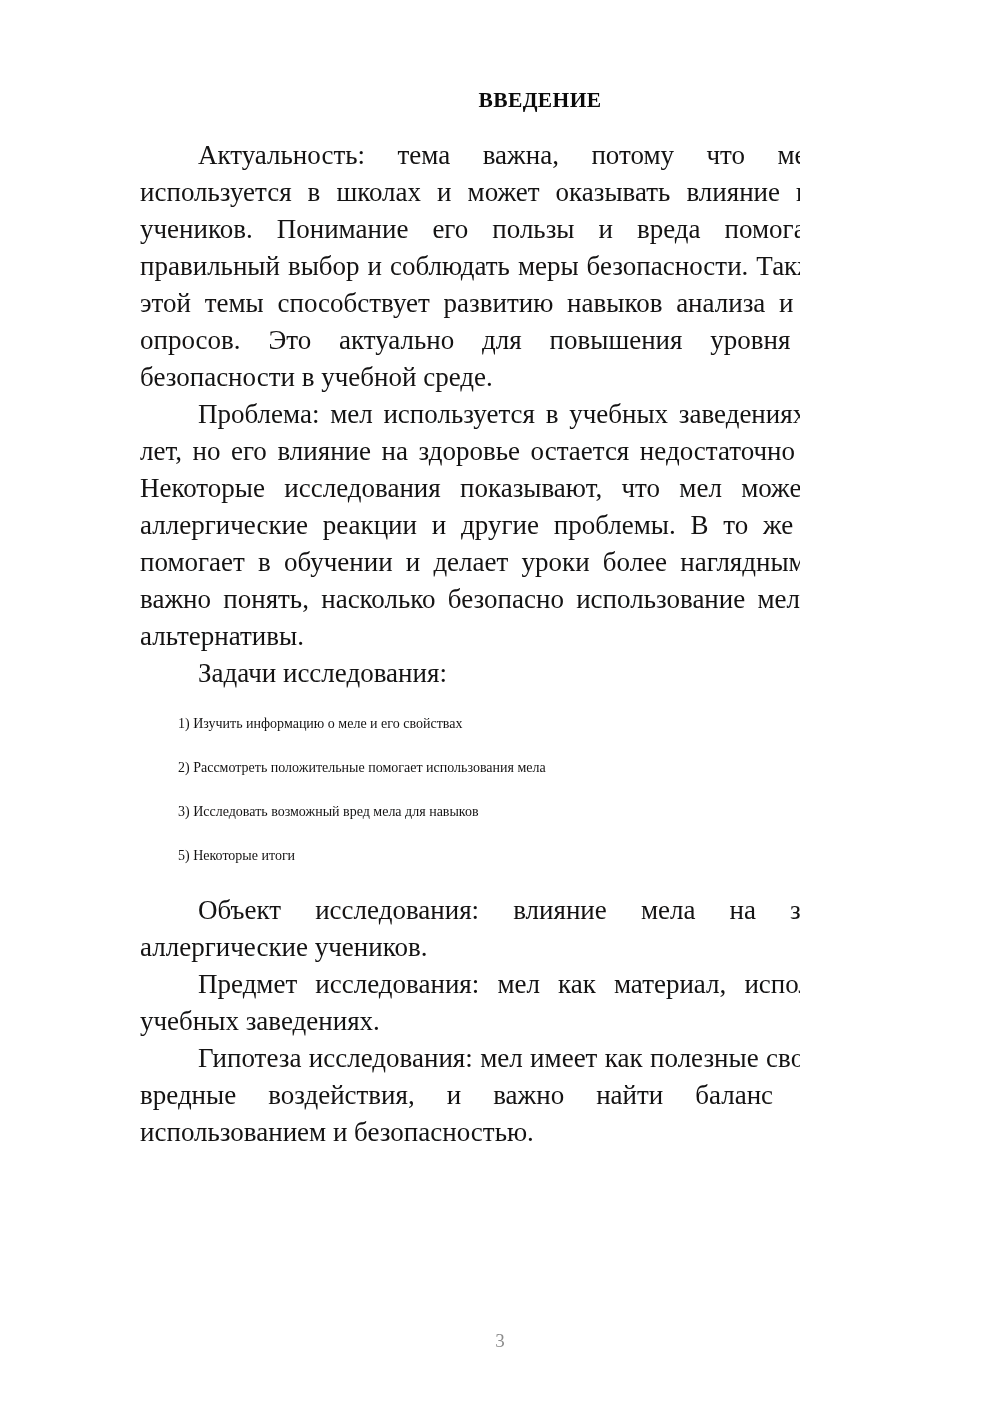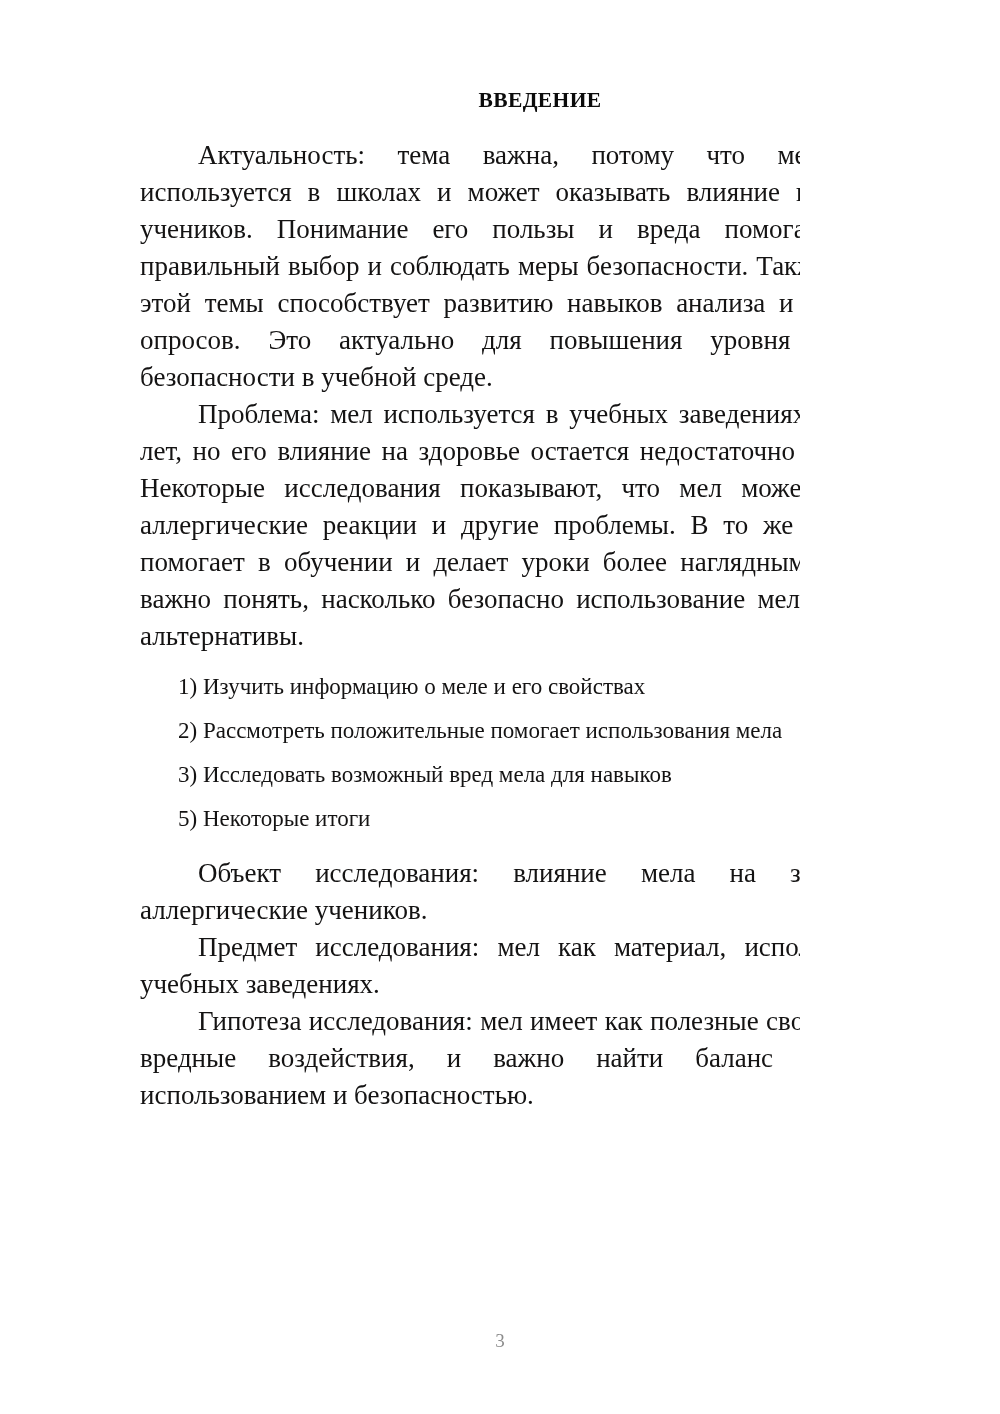--- a/index.html
+++ b/index.html
@@ -61,21 +61,21 @@
 
   
 
   .task-list {
     list-style: none;
     margin: 6px 0 6px 0;
     padding: 0;
   }
 
   .task-item {
-    font-size: 23px;
+    font-size: 14px;
     line-height: 44px;
     text-align: left;
     padding-left: 38px;
     color: #141313;
     white-space: nowrap;
   }
 
   .spacer-sm { height: 4px; }
   .spacer-md { height: 8px; }
 
@@ -97,20 +97,21 @@
 
   <div class="content">
 
     <h1 class="doc-title">ВВЕДЕНИЕ</h1>
 
     <p class="para">Актуальность: тема важна, потому что мел широко используется в школах и может оказывать влияние на здоровье учеников. Понимание его пользы и вреда помогает сделать правильный выбор и соблюдать меры безопасности. Также изучение этой темы способствует развитию навыков анализа и проведения опросов. Это актуально для повышения уровня знаний о безопасности в учебной среде.</p>
 
     <p class="para">Проблема: мел используется в учебных заведениях уже много лет, но его влияние на здоровье остается недостаточно изученным. Некоторые исследования показывают, что мел может вызывать аллергические реакции и другие проблемы. В то же время, мел помогает в обучении и делает уроки более наглядными. Поэтому важно понять, насколько безопасно использование мела и есть ли альтернативы.</p>
 
 
+    <p class="para">Задачи исследования:</p>
 
     <div class="spacer-sm"></div>
 
     <ul class="task-list">
       <li class="task-item">
         <span>1) </span>
         <span>Изучить информацию о меле и его свойствах</span>
       </li>
       <li class="task-item">
         <span>2) </span>

